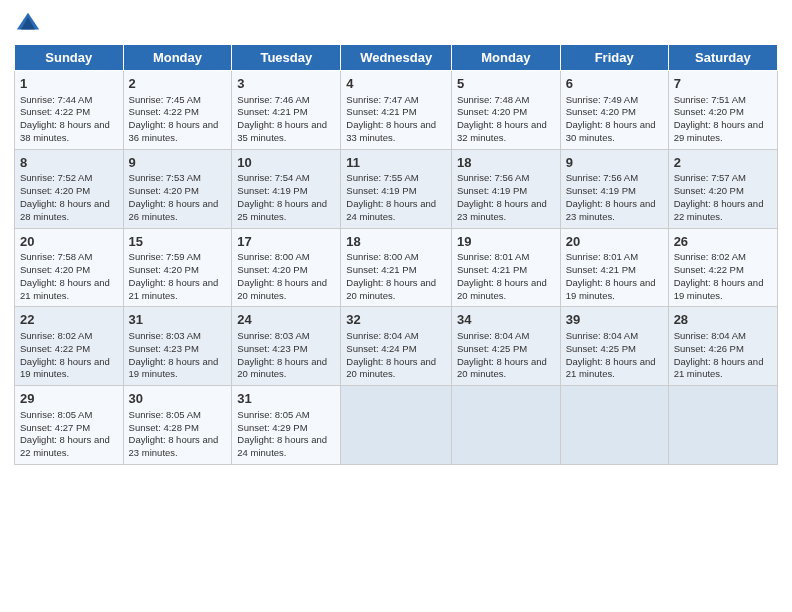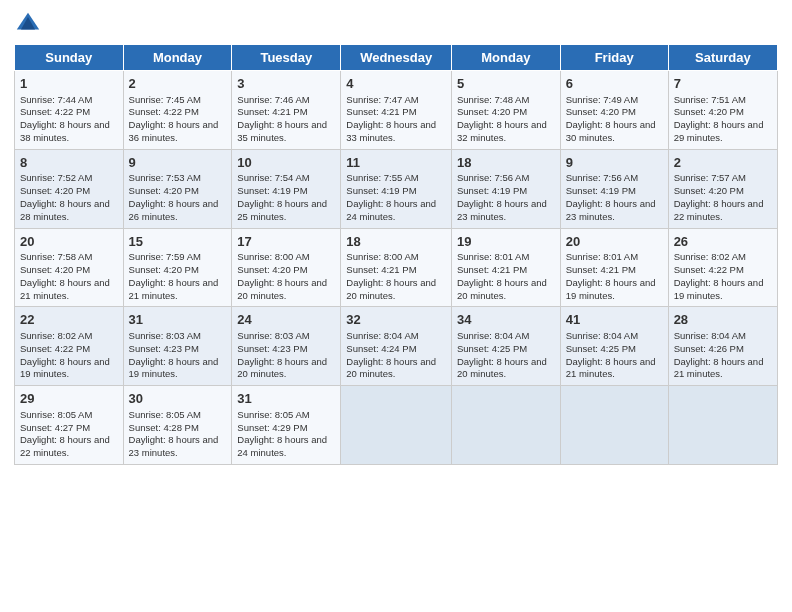--- a/index.html
+++ b/index.html
@@ -148,21 +148,21 @@
           <td><span class="day-num">19</span>Sunrise: 8:01 AM<br>Sunset: 4:21 PM<br>Daylight: 8 hours and 20 minutes.<br></td>
           <td><span class="day-num">20</span>Sunrise: 8:01 AM<br>Sunset: 4:21 PM<br>Daylight: 8 hours and 19 minutes.<br></td>
           <td><span class="day-num">26</span>Sunrise: 8:02 AM<br>Sunset: 4:22 PM<br>Daylight: 8 hours and 19 minutes.<br></td>
         </tr>
         <tr>
           <td><span class="day-num">22</span>Sunrise: 8:02 AM<br>Sunset: 4:22 PM<br>Daylight: 8 hours and 19 minutes.<br></td>
           <td><span class="day-num">31</span>Sunrise: 8:03 AM<br>Sunset: 4:23 PM<br>Daylight: 8 hours and 19 minutes.<br></td>
           <td><span class="day-num">24</span>Sunrise: 8:03 AM<br>Sunset: 4:23 PM<br>Daylight: 8 hours and 20 minutes.<br></td>
           <td><span class="day-num">32</span>Sunrise: 8:04 AM<br>Sunset: 4:24 PM<br>Daylight: 8 hours and 20 minutes.<br></td>
           <td><span class="day-num">34</span>Sunrise: 8:04 AM<br>Sunset: 4:25 PM<br>Daylight: 8 hours and 20 minutes.<br></td>
-          <td><span class="day-num">41</span>Sunrise: 8:04 AM<br>Sunset: 4:25 PM<br>Daylight: 8 hours and 21 minutes.<br></td>
+          <td><span class="day-num">39</span>Sunrise: 8:04 AM<br>Sunset: 4:25 PM<br>Daylight: 8 hours and 21 minutes.<br></td>
           <td><span class="day-num">28</span>Sunrise: 8:04 AM<br>Sunset: 4:26 PM<br>Daylight: 8 hours and 21 minutes.<br></td>
         </tr>
         <tr>
           <td><span class="day-num">29</span>Sunrise: 8:05 AM<br>Sunset: 4:27 PM<br>Daylight: 8 hours and 22 minutes.<br></td>
           <td><span class="day-num">30</span>Sunrise: 8:05 AM<br>Sunset: 4:28 PM<br>Daylight: 8 hours and 23 minutes.<br></td>
           <td><span class="day-num">31</span>Sunrise: 8:05 AM<br>Sunset: 4:29 PM<br>Daylight: 8 hours and 24 minutes.<br></td>
           <td class="empty"></td>
           <td class="empty"></td>
           <td class="empty"></td>
           <td class="empty"></td>

